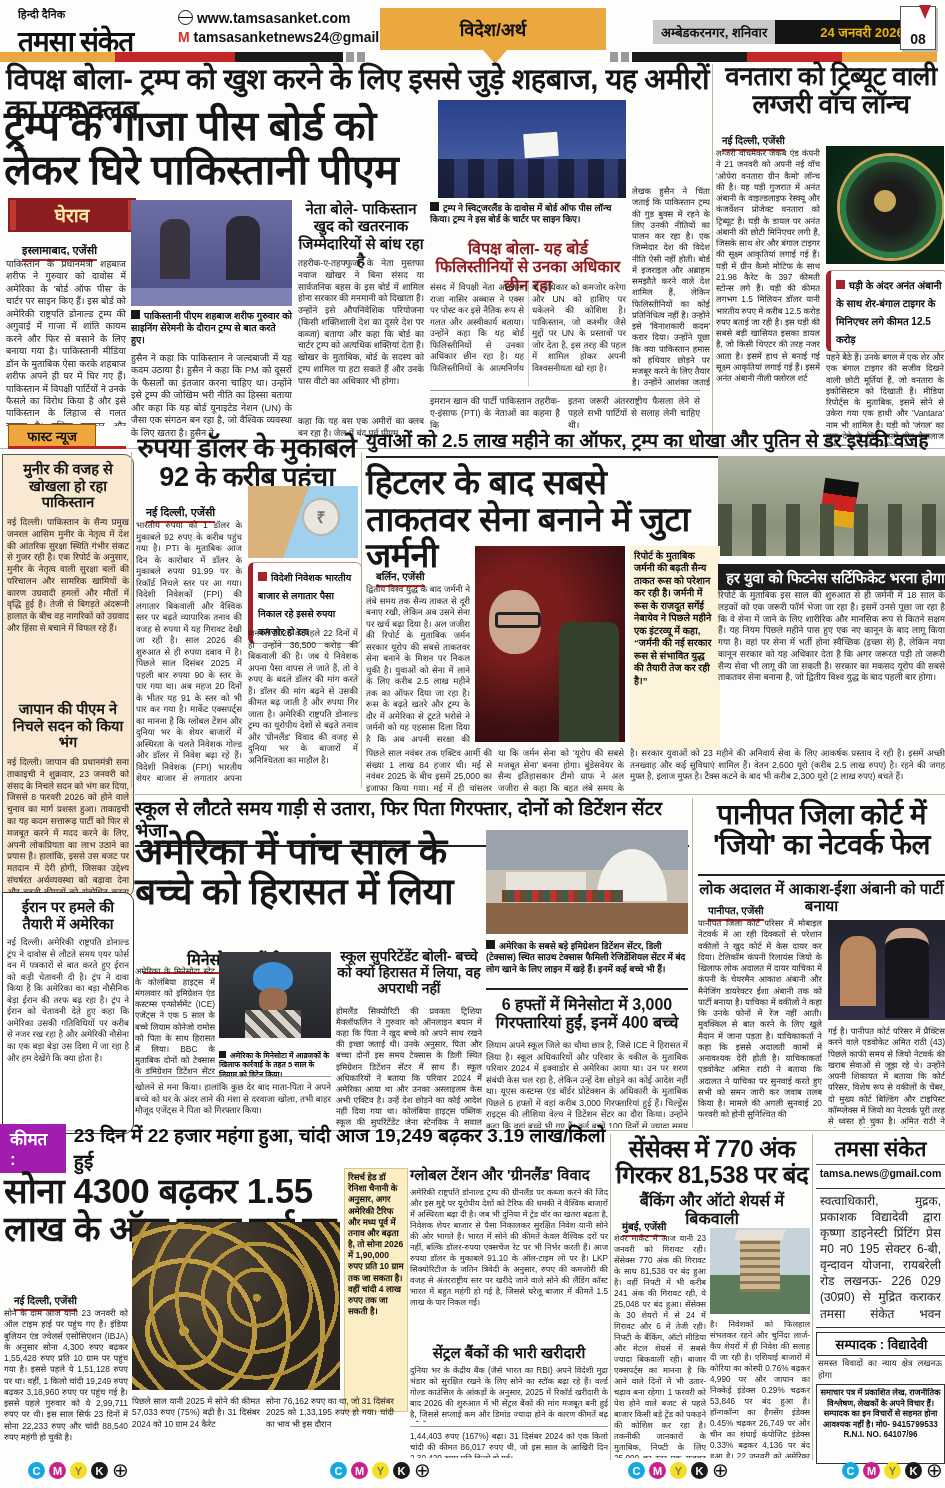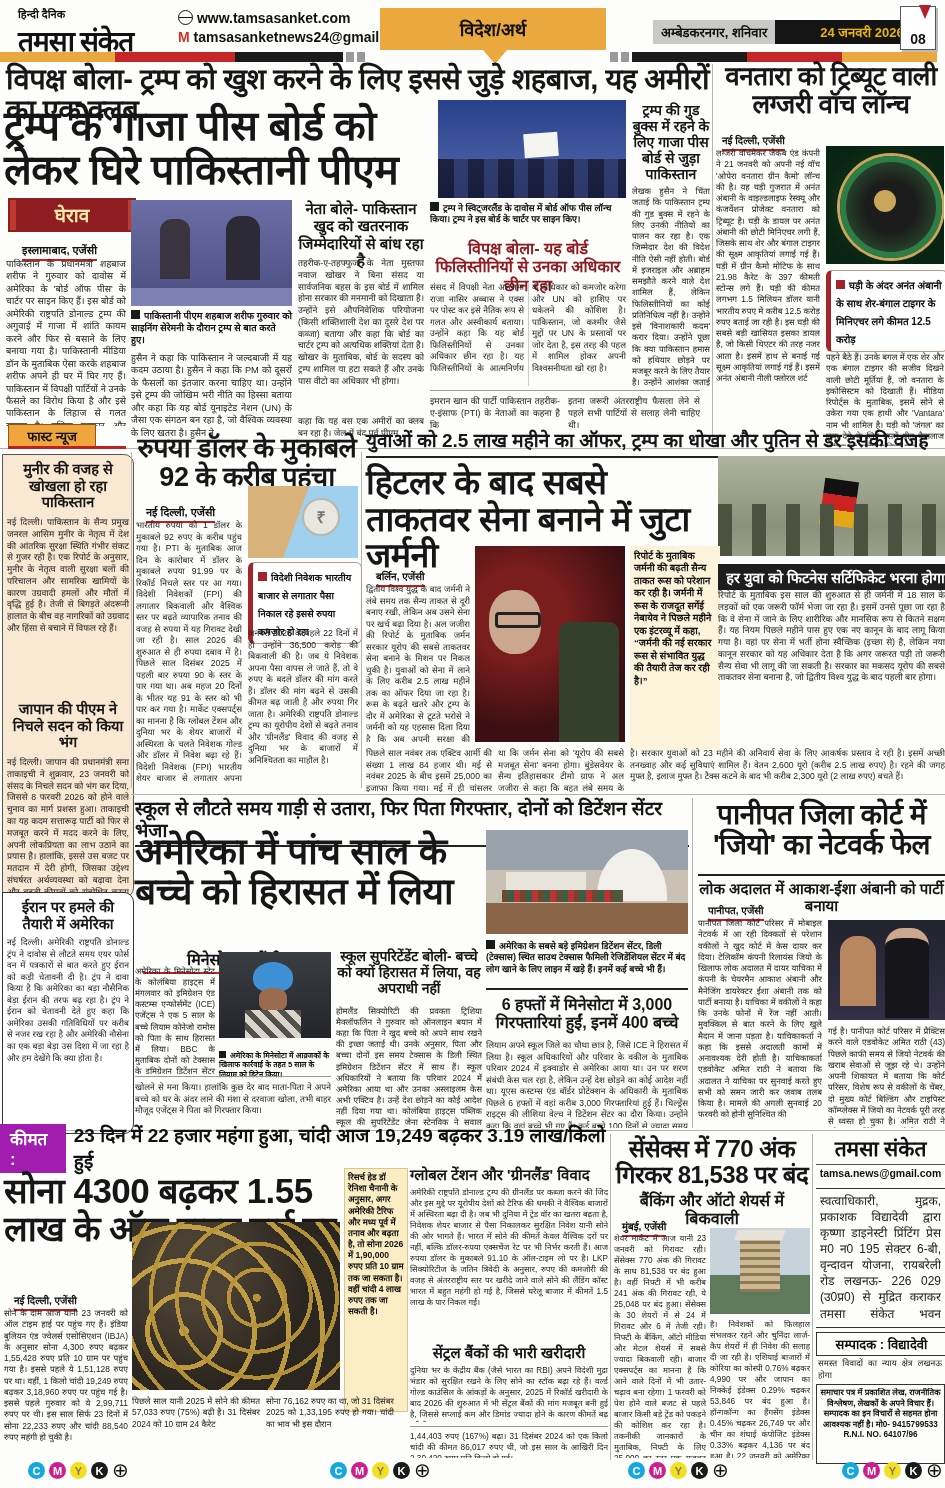--- a/index.html
+++ b/index.html
@@ -88,21 +88,20 @@
   <div class="abs body" style="left:298px;top:258px;width:126px;height:158px;font-size:8.8px;">तहरीक-ए-तहफ्फुज के नेता मुस्तफा नवाज खोखर ने बिना संसद या सार्वजनिक बहस के इस बोर्ड में शामिल होना सरकार की मनमानी को दिखाता है। उन्होंने इसे औपनिवेशिक परियोजना (किसी शक्तिशाली देश का दूसरे देश पर कब्जा) बताया और कहा कि बोर्ड का चार्टर ट्रम्प को अत्यधिक शक्तियां देता है। खोखर के मुताबिक, बोर्ड के सदस्य को ट्रम्प शामिल या हटा सकते हैं और उनके पास वीटो का अधिकार भी होगा।</div>
   <div class="abs body" style="left:298px;top:416px;width:126px;height:28px;font-size:8.8px;">कहा कि यह बस एक अमीरों का क्लब बन रहा है। जेल में बंद पूर्व पीएम</div>
 
   <div class="abs cap" style="left:430px;top:202px;width:196px;font-size:9px;"><span class="bullet"></span><span>ट्रम्प ने स्विट्जरलैंड के दावोस में बोर्ड ऑफ पीस लॉन्च किया। ट्रम्प ने इस बोर्ड के चार्टर पर साइन किए।</span></div>
   <div class="abs sub" style="left:430px;top:240px;width:196px;font-size:16px;text-align:center;color:#8e1d22;">विपक्ष बोला- यह बोर्ड फिलिस्तीनियों से उनका अधिकार छीन रहा</div>
   <div class="abs body cols2" style="left:430px;top:282px;width:196px;height:104px;font-size:8.6px;">संसद में विपक्षी नेता अल्लामा राजा नासिर अब्बास ने एक्स पर पोस्ट कर इसे नैतिक रूप से गलत और अस्वीकार्य बताया। उन्होंने कहा कि यह बोर्ड फिलिस्तीनियों से उनका अधिकार छीन रहा है। यह फिलिस्तीनियों के आत्मनिर्णय के अधिकार को कमजोर करेगा और UN को हाशिए पर धकेलने की कोशिश है। पाकिस्तान, जो कश्मीर जैसे मुद्दों पर UN के प्रस्तावों पर जोर देता है, इस तरह की पहल में शामिल होकर अपनी विश्वसनीयता खो रहा है।</div>
   <div class="abs" style="left:430px;top:390px;width:270px;border-top:1px solid #999;"></div>
   <div class="abs body" style="left:430px;top:396px;width:130px;height:48px;font-size:8.8px;">इमरान खान की पार्टी पाकिस्तान तहरीक-ए-इंसाफ (PTI) के नेताओं का कहना है कि</div>
   <div class="abs body" style="left:568px;top:396px;width:132px;height:48px;font-size:8.8px;">इतना जरूरी अंतरराष्ट्रीय फैसला लेने से पहले सभी पार्टियों से सलाह लेनी चाहिए थी।</div>
 
-  <div class="abs sub" style="left:632px;top:102px;width:78px;font-size:14px;text-align:center;">ट्रम्प की गुड बुक्स में रहने के लिए गाजा पीस बोर्ड से जुड़ा पाकिस्तान</div>
   <div class="abs body" style="left:632px;top:186px;width:78px;height:200px;font-size:8.4px;">लेखक हुसैन ने चिंता जताई कि पाकिस्तान ट्रम्प की गुड बुक्स में रहने के लिए उनकी नीतियों का पालन कर रहा है। एक जिम्मेदार देश की विदेश नीति ऐसी नहीं होती। बोर्ड में इजराइल और अब्राहम समझौते करने वाले देश शामिल हैं, लेकिन फिलिस्तीनियों का कोई प्रतिनिधित्व नहीं है। उन्होंने इसे 'विनाशकारी कदम' करार दिया। उन्होंने पूछा कि क्या पाकिस्तान हमास को हथियार छोड़ने पर मजबूर करने के लिए तैयार है। उन्होंने आशंका जताई कि अमेरिकी जनरल के नेतृत्व में गाजा में फोर्स तैनात हो सकता है और पाकिस्तानी सैनिकों को फिलिस्तीनी प्रतिरोध से लड़ना पड़ सकता है।</div>
 
   <div class="vline" style="left:712px;top:64px;height:382px;"></div>
   <div class="abs hl" style="left:718px;top:62px;width:226px;font-size:26px;text-align:center;">वनतारा को ट्रिब्यूट वाली लग्जरी वॉच लॉन्च</div>
   <div class="abs" style="left:722px;top:130px;"><span class="dl" style="font-size:10px;">नई दिल्ली, एजेंसी</span></div>
   <div class="abs body" style="left:716px;top:148px;width:104px;height:296px;font-size:8.4px;">लग्जरी वॉचमेकर जैकब एंड कंपनी ने 21 जनवरी को अपनी नई वॉच 'ओपेरा वनतारा ग्रीन कैमो' लॉन्च की है। यह घड़ी गुजरात में अनंत अंबानी के वाइल्डलाइफ रेस्क्यू और कंजर्वेशन प्रोजेक्ट वनतारा को ट्रिब्यूट है। घड़ी के डायल पर अनंत अंबानी की छोटी मिनिएचर लगी हैं, जिसके साथ शेर और बंगाल टाइगर की सूक्ष्म आकृतियां लगाई गई हैं। घड़ी में ग्रीन कैमो मोटिफ के साथ 21.98 कैरेट के 397 कीमती स्टोन्स लगे हैं। घड़ी की कीमत लगभग 1.5 मिलियन डॉलर यानी भारतीय रुपए में करीब 12.5 करोड़ रुपए बताई जा रही है। इस घड़ी की सबसे बड़ी खासियत इसका डायल है, जो किसी थिएटर की तरह नजर आता है। इसमें हाथ से बनाई गई सूक्ष्म आकृतियां लगाई गई हैं। इसमें अनंत अंबानी नीली फ्लोरल शर्ट</div>
   <div class="abs ph" style="left:826px;top:146px;width:118px;height:118px;background:radial-gradient(circle at 50% 50%,#12381c 30%,#0a2413 75%);">
     <div style="position:absolute;left:14px;top:10px;width:90px;height:90px;border-radius:50%;border:6px solid #2e7d46;background:radial-gradient(circle,#1c1c1c 40%,#274a2c 80%);box-shadow:0 0 0 3px #caa65a;"></div>
     <div style="position:absolute;left:48px;top:44px;width:22px;height:22px;border-radius:50%;background:#caa65a;"></div>
   </div>

